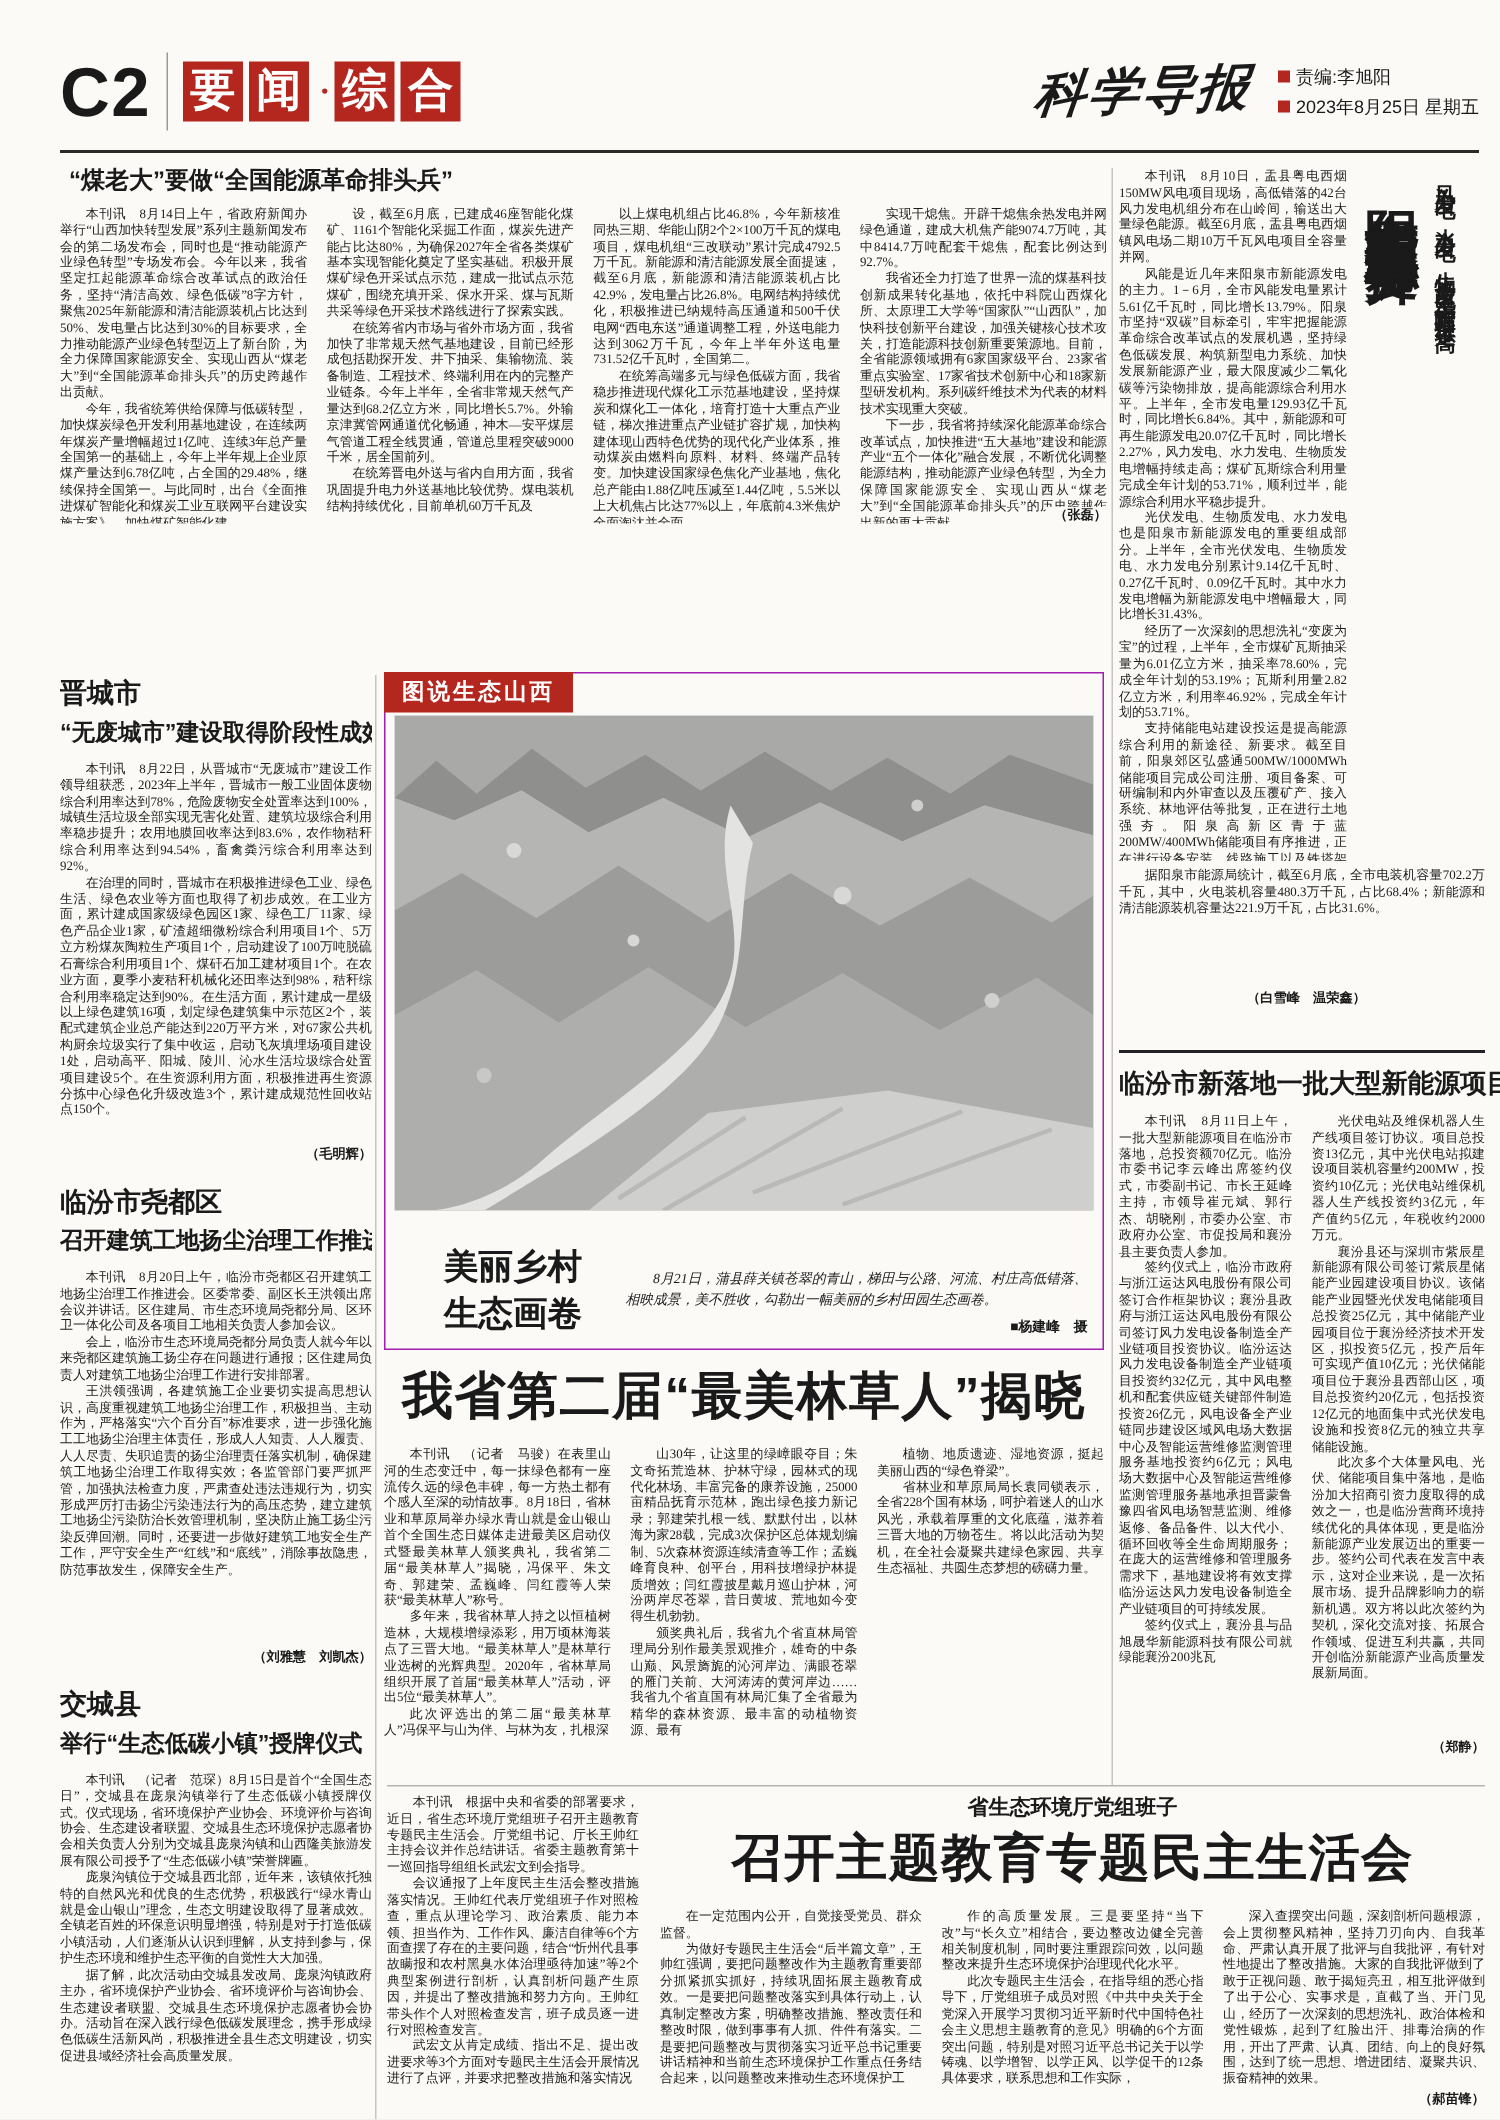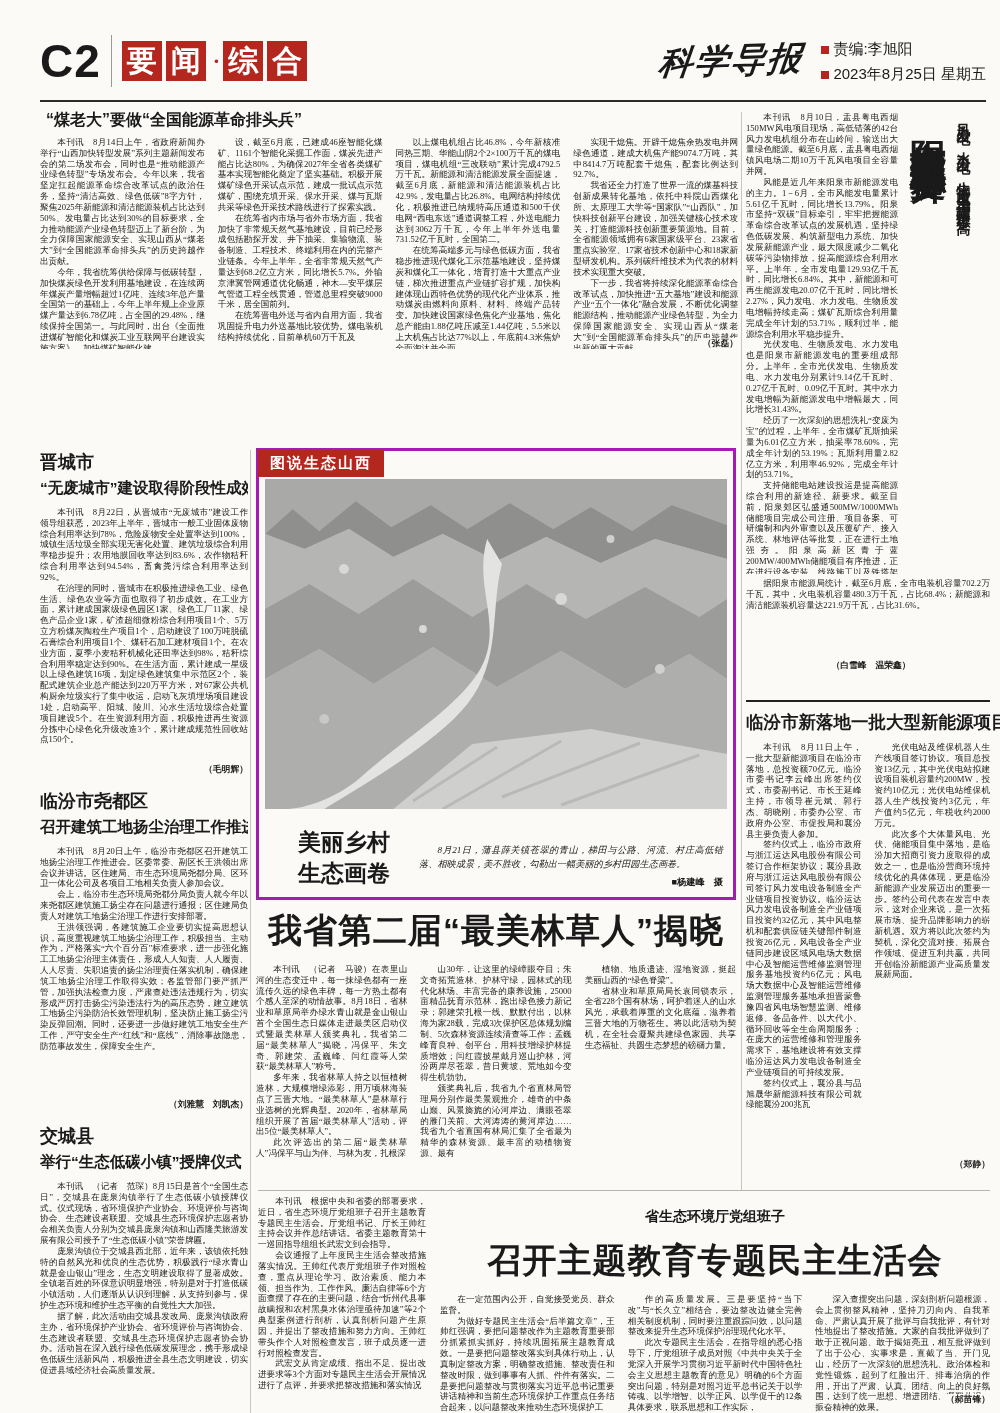--- a/index.html
+++ b/index.html
@@ -8,21 +8,21 @@
   
   .hdr{position:absolute;top:28px;left:40px;right:14px;height:66px;display:flex;align-items:center;}
   .pageno{font-family:"Liberation Sans",sans-serif;font-size:46px;font-weight:bold;letter-spacing:1px;}
   .hdr-sep{width:1px;height:52px;background:#999;margin:0 10px;}
   .secbox{display:inline-block;width:40px;height:40px;background:#b3271e;color:#fff;
           font-family:"Liberation Sans",sans-serif;font-weight:bold;font-size:30px;line-height:40px;
           text-align:center;margin-right:4px;}
   .secdot{color:#b3271e;font-weight:bold;font-size:22px;margin:0 3px;}
   .masthead{margin-left:auto;font-family:"DejaVu Serif",serif;font-style:italic;font-weight:bold;
             font-size:34px;transform:skewX(-8deg) rotate(-2deg);letter-spacing:2px;white-space:nowrap;}
-  .hdr-info{margin-left:18px;font-size:15px;line-height:1.7;font-family:"Liberation Sans",sans-serif;white-space:nowrap;}
+  .hdr-info{margin-left:18px;font-size:12px;line-height:1.7;font-family:"Liberation Sans",sans-serif;white-space:nowrap;}
   .rsq{display:inline-block;width:8px;height:8px;background:#b3271e;margin-right:4px;}
   .hdr-rule{position:absolute;top:100px;left:40px;right:14px;height:2px;background:#2a2a2a;}
   
   .body-txt{font-size:8.6px;line-height:1.26;text-align:justify;overflow:hidden;}
   .body-txt p{margin:0;text-indent:2em;}
   .byline{font-size:8.8px;font-weight:bold;text-align:center;background:#fbfaf7;padding-left:6px;}
   .cols{display:flex;gap:13px;}
   .cols .c{flex:1;}
   
   .lead{position:absolute;top:110px;left:40px;width:698px;}
@@ -51,21 +51,21 @@
   .rail-sec{margin-bottom:14px;}
   .rail-sec .region{font-family:"Liberation Sans",sans-serif;font-weight:bold;font-size:18px;margin-bottom:4px;}
   .rail-sec h3{font-family:"Liberation Sans",sans-serif;font-weight:bold;font-size:15.5px;margin:0 0 8px 0;
                white-space:nowrap;overflow:hidden;}
   .rail-sec .body-txt{position:relative;}
   .rail-byline{position:absolute;right:0;bottom:0;}
   .sec1 .body-txt{height:268px;}
   .sec2 .body-txt{height:264px;}
   .sec3 .body-txt{height:232px;}
   
-  .photo-box{position:absolute;top:448px;left:256px;width:480px;height:452px;border:3px solid #a21caf;
+  .photo-box{position:absolute;top:448px;left:256px;width:480px;height:452px;border:1px solid #a21caf;
              background:#fbfaf7;box-sizing:border-box;}
   .photo-label{position:absolute;top:-1px;left:-1px;background:#b3271e;color:#fff;
                font-family:"Liberation Sans",sans-serif;font-weight:bold;font-size:15px;
                padding:4px 12px;letter-spacing:2px;}
   .photo-img{position:absolute;top:28px;left:6px;right:6px;height:330px;overflow:hidden;background:#c9c9c9;}
   .photo-img svg{width:100%;height:100%;display:block;}
   .photo-cap{position:absolute;left:10px;right:10px;bottom:8px;top:366px;display:flex;align-items:flex-end;}
   .cap-title{width:150px;text-align:center;font-family:"Liberation Sans",sans-serif;font-weight:bold;
              font-size:23px;line-height:1.35;}
   .cap-right{flex:1;}
@@ -73,21 +73,21 @@
   .cap-credit{font-size:9.2px;font-weight:bold;text-align:right;margin-top:4px;}
   
   .forest{position:absolute;top:908px;left:256px;width:480px;}
   .forest h2{font-family:"Liberation Sans",sans-serif;font-weight:bold;font-size:34px;text-align:center;
              margin:0 0 10px 0;letter-spacing:1px;}
   .forest-body{height:238px;}
   
   .bottom{position:absolute;top:1196px;left:258px;width:732px;height:210px;display:flex;gap:14px;}
   .bt-col1{width:168px;height:210px;}
   .bt-right{flex:1;position:relative;}
-  .bt-kicker{font-family:"Liberation Sans",sans-serif;font-weight:bold;font-size:14px;text-align:center;margin:12px;}
+  .bt-kicker{font-family:"Liberation Sans",sans-serif;font-weight:bold;font-size:14px;text-align:center;margin:0;}
   .bt-right h2{font-family:"Liberation Sans",sans-serif;font-weight:bold;font-size:34px;text-align:center;
                margin:2px 0 10px 0;letter-spacing:1px;white-space:nowrap;}
   .bt-cols{height:128px;}
   .bt-byline{position:absolute;right:0;bottom:0;}
   
   .vline{position:absolute;width:1px;background:#c6c5c0;}
   .hline{position:absolute;height:1px;background:#b5b4af;}
 </style>
 </head>
 <body>
@@ -157,20 +157,21 @@
     <div class="lf-rule"></div>
     <h2>临汾市新落地一批大型新能源项目</h2>
     <div class="cols lf-body body-txt">
       <div class="c">
           <p>本刊讯　8月11日上午，一批大型新能源项目在临汾市落地，总投资额70亿元。临汾市委书记李云峰出席签约仪式，市委副书记、市长王延峰主持，市领导崔元斌、郭行杰、胡晓刚，市委办公室、市政府办公室、市促投局和襄汾县主要负责人参加。</p>
           <p>签约仪式上，临汾市政府与浙江运达风电股份有限公司签订合作框架协议；襄汾县政府与浙江运达风电股份有限公司签订风力发电设备制造全产业链项目投资协议。临汾运达风力发电设备制造全产业链项目投资约32亿元，其中风电整机和配套供应链关键部件制造投资26亿元，风电设备全产业链同步建设区域风电场大数据中心及智能运营维修监测管理服务基地投资约6亿元；风电场大数据中心及智能运营维修监测管理服务基地承担晋蒙鲁豫四省风电场智慧监测、维修返修、备品备件、以大代小、循环回收等全生命周期服务；在庞大的运营维修和管理服务需求下，基地建设将有效支撑临汾运达风力发电设备制造全产业链项目的可持续发展。</p>
           <p>签约仪式上，襄汾县与品旭晟华新能源科技有限公司就绿能襄汾200兆瓦</p>
         </div>
       <div class="c">
           <p>光伏电站及维保机器人生产线项目签订协议。项目总投资13亿元，其中光伏电站拟建设项目装机容量约200MW，投资约10亿元；光伏电站维保机器人生产线投资约3亿元，年产值约5亿元，年税收约2000万元。</p>
+          <p>襄汾县还与深圳市紫辰星新能源有限公司签订紫辰星储能产业园建设项目协议。该储能产业园暨光伏发电储能项目总投资25亿元，其中储能产业园项目位于襄汾经济技术开发区，拟投资5亿元，投产后年可实现产值10亿元；光伏储能项目位于襄汾县西部山区，项目总投资约20亿元，包括投资12亿元的地面集中式光伏发电设施和投资8亿元的独立共享储能设施。</p>
           <p>此次多个大体量风电、光伏、储能项目集中落地，是临汾加大招商引资力度取得的成效之一，也是临汾营商环境持续优化的具体体现，更是临汾新能源产业发展迈出的重要一步。签约公司代表在发言中表示，这对企业来说，是一次拓展市场、提升品牌影响力的崭新机遇。双方将以此次签约为契机，深化交流对接、拓展合作领域、促进互利共赢，共同开创临汾新能源产业高质量发展新局面。</p>
         </div>
       <div class="byline lf-byline">（郑静）</div>
     </div>
   </div>
 
   <div class="rail">
     <div class="rail-sec sec1">
       <div class="region">晋城市</div>
       <h3>“无废城市”建设取得阶段性成效</h3>

